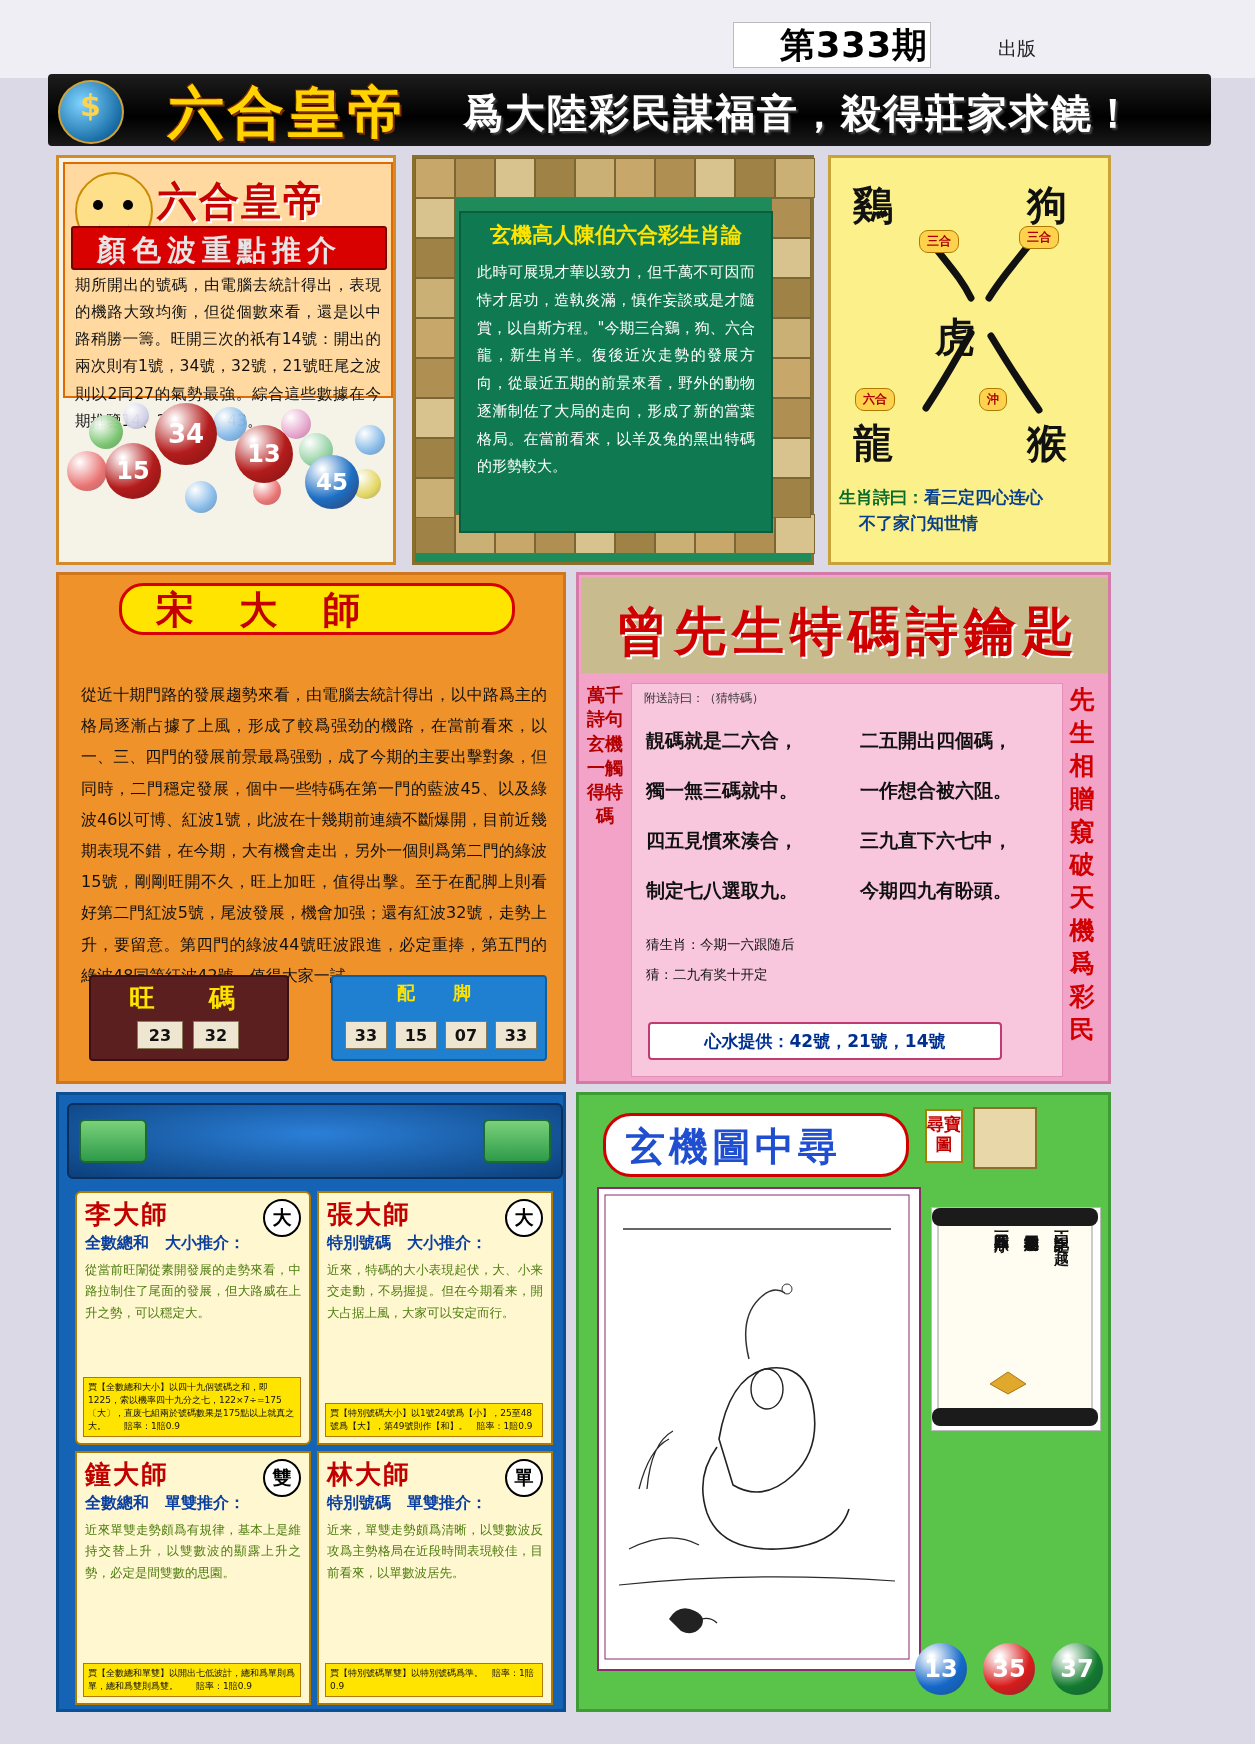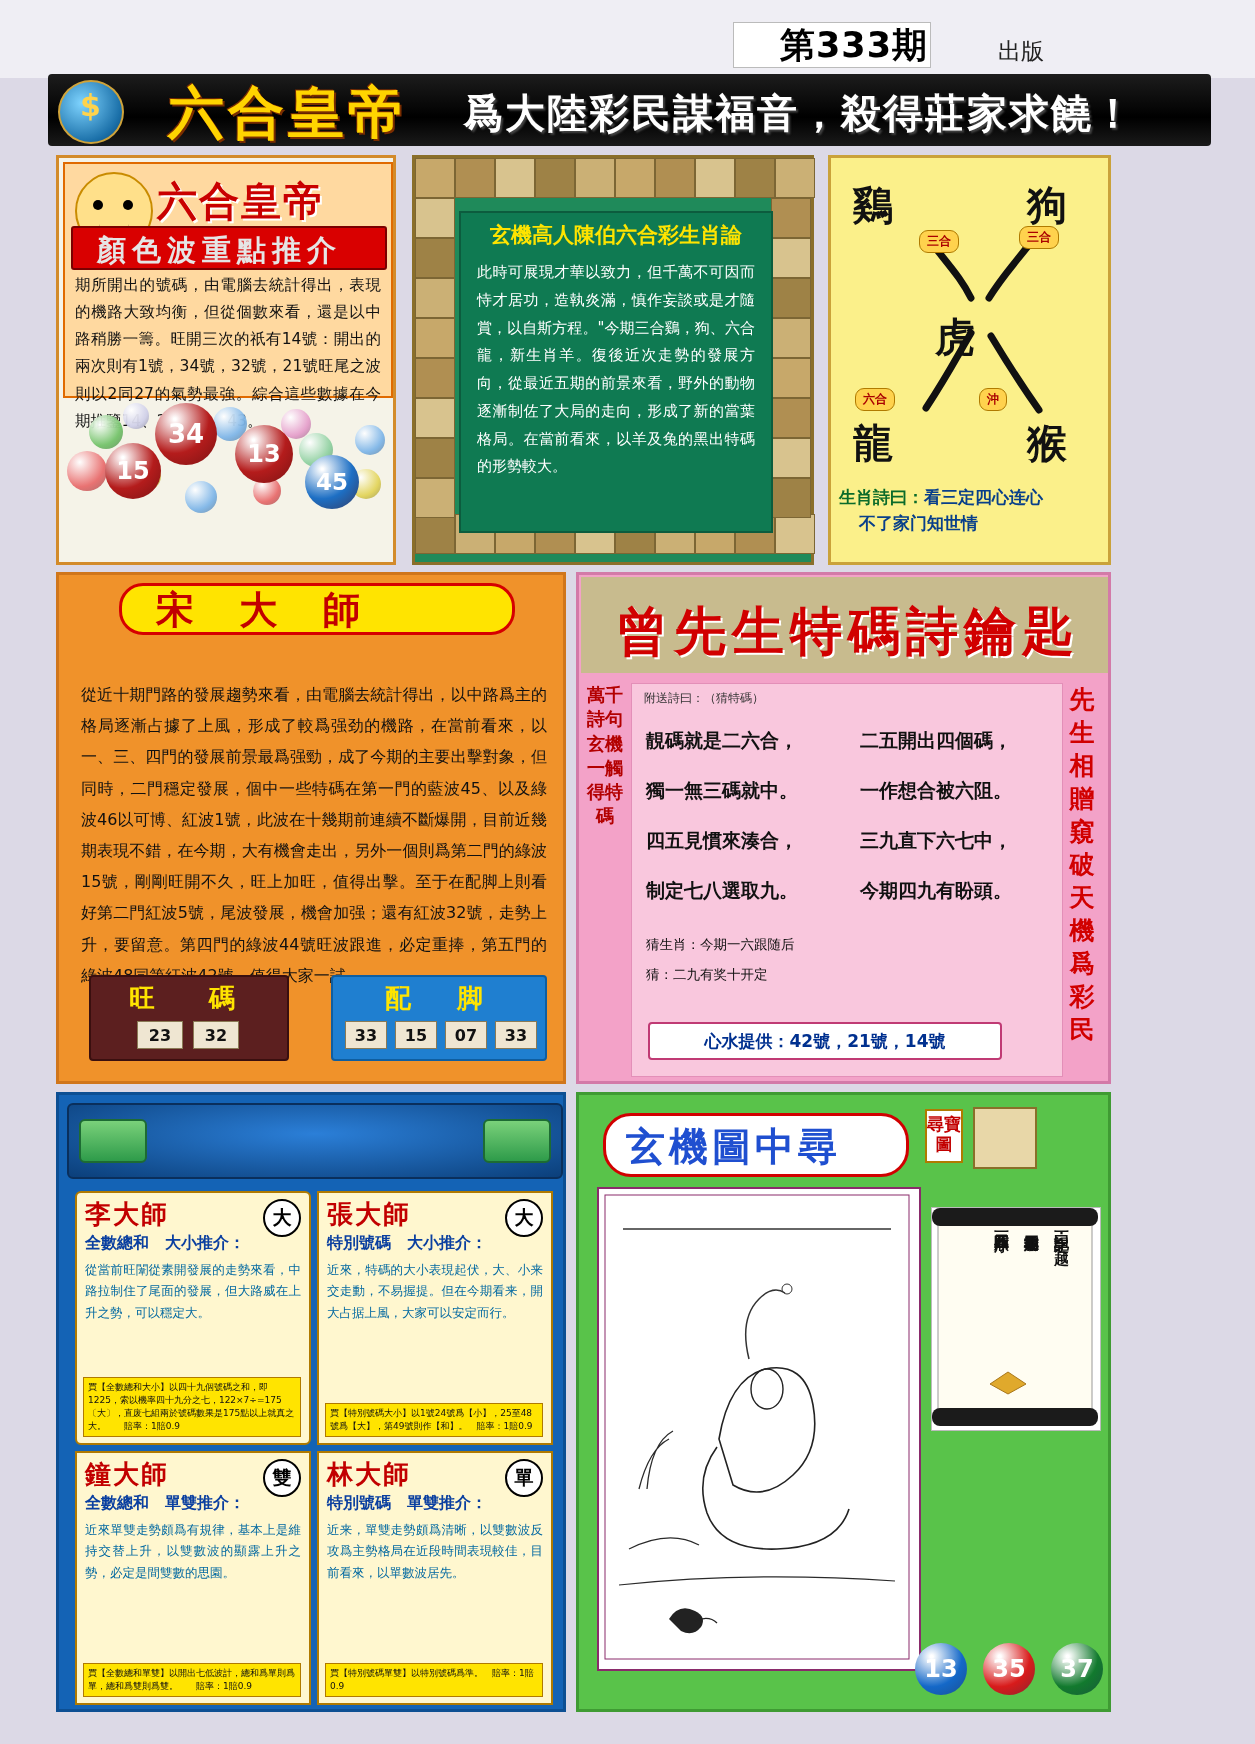--- a/index.html
+++ b/index.html
@@ -8,21 +8,21 @@
     background:#e8e4ef;
     font-family:"DejaVu Sans","Liberation Sans",sans-serif;
     position:relative;
     overflow:hidden;
   }
   .page{position:absolute;inset:0;background:#dcd9e6;}
   
   .topbar{position:absolute;left:0;top:0;width:1255px;height:78px;background:#efeef4;}
   .issue-box{position:absolute;left:733px;top:22px;width:196px;height:44px;background:#fff;border:1px solid #bbb;}
   .issue-text{position:absolute;left:780px;top:22px;font-size:35px;font-weight:bold;color:#000;letter-spacing:1px;}
-  .pub-text{position:absolute;left:998px;top:36px;font-size:23px;color:#222;}
+  .pub-text{position:absolute;left:998px;top:36px;font-size:19px;color:#222;}
   
   .masthead{position:absolute;left:48px;top:74px;width:1163px;height:72px;
     background:linear-gradient(#1d1d1d,#000 60%,#1a1a1a);border-radius:4px;}
   .mh-logo{position:absolute;left:10px;top:6px;width:62px;height:60px;border-radius:50%;
     background:radial-gradient(circle at 35% 35%,#7fd4ff,#1a6fa8 70%,#0b3d63);border:2px solid #cfa33a;}
   .mh-logo:after{content:"$";position:absolute;left:20px;top:6px;font-size:30px;color:#ffd34d;font-weight:bold;}
   .mh-title{position:absolute;left:120px;top:2px;font-size:56px;font-weight:bold;
     color:#ffd400;text-shadow:2px 2px 0 #7a2d00,-1px -1px 0 #7a2d00;letter-spacing:4px;
     font-family:"DejaVu Sans","Liberation Sans",sans-serif;}
   .mh-sub{position:absolute;left:415px;top:12px;font-size:40px;font-weight:bold;color:#fff;letter-spacing:2px;
@@ -63,21 +63,21 @@
   .p-master{left:56px;top:572px;width:510px;height:512px;background:#f0922a;border:3px solid #d0761b;}
   .mt-badge{position:absolute;left:60px;top:8px;width:390px;height:46px;background:#ffe400;
     border:3px solid #d60000;border-radius:24px;}
   .mt-badge span{position:absolute;left:34px;top:-1px;font-size:38px;font-weight:bold;color:#c20000;letter-spacing:16px;}
   .mt-sub{position:absolute;left:60px;top:52px;width:392px;text-align:center;font-size:33px;font-weight:bold;
     color:#fff;text-shadow:2px 2px 0 #b34d00;letter-spacing:3px;}
   .mt-body{position:absolute;left:22px;top:104px;width:466px;font-size:16px;line-height:1.95;color:#111;text-align:justify;}
   .box-wang{position:absolute;left:30px;top:400px;width:196px;height:82px;background:#5c1f1f;border:2px solid #3a0f0f;border-radius:4px;}
   .box-wang .hd{position:absolute;left:0;top:4px;width:196px;text-align:center;font-size:26px;font-weight:bold;color:#ffe400;letter-spacing:14px;}
   .box-pei{position:absolute;left:272px;top:400px;width:212px;height:82px;background:#1f7fd0;border:2px solid #0f5ea0;border-radius:4px;}
-  .box-pei .hd{position:absolute;left:0;top:4px;width:212px;text-align:center;font-size:26px;font-weight:bold;color:#ffe400;letter-spacing:10px;}
+  .box-pei .hd{position:absolute;left:0;top:4px;width:212px;text-align:center;font-size:18px;font-weight:bold;color:#ffe400;letter-spacing:10px;}
   .numcell{position:absolute;top:44px;height:26px;background:#efe6d2;border:1px solid #8a7a55;
     display:flex;align-items:center;justify-content:center;font-size:16px;font-weight:bold;color:#111;}
   
   .p-zeng{left:576px;top:572px;width:535px;height:512px;background:#f3a2c8;border:3px solid #d37aa8;}
   .zeng-top{position:absolute;left:2px;top:2px;width:527px;height:96px;background:#c8bb8e;overflow:hidden;}
   .zeng-title{position:absolute;left:14px;top:22px;width:510px;text-align:center;font-size:52px;font-weight:bold;
     color:#d10000;letter-spacing:6px;text-shadow:2px 2px 0 #fff;}
   .zeng-left{position:absolute;left:8px;top:108px;width:36px;font-size:18px;font-weight:bold;color:#b30000;
     line-height:1.35;text-align:center;}
   .zeng-right{position:absolute;right:8px;top:108px;width:36px;font-size:25px;font-weight:bold;color:#d10000;
@@ -93,21 +93,21 @@
   .four-banner{position:absolute;left:8px;top:8px;width:492px;height:72px;
     background:radial-gradient(ellipse at 50% 40%,#2b7fd8,#0b3f7a);border:2px solid #0a2f5c;border-radius:6px;}
   .four-banner .bt{position:absolute;left:78px;top:16px;width:340px;text-align:center;font-size:24px;font-weight:bold;
     color:#ffe400;text-shadow:1px 1px 0 #8a2b00;letter-spacing:1px;}
   .money{position:absolute;width:64px;height:40px;border-radius:6px;background:linear-gradient(#7ad17a,#2e9b4a);border:2px solid #1d6b33;}
   .mcard{position:absolute;width:232px;height:250px;background:#fff7cf;border:2px solid #b07a00;}
   .mc-name{position:absolute;left:8px;top:4px;font-size:26px;font-weight:bold;color:#c20000;letter-spacing:2px;}
   .mc-circ{position:absolute;right:8px;top:6px;width:34px;height:34px;border-radius:50%;border:2px solid #000;
     display:flex;align-items:center;justify-content:center;font-size:19px;font-weight:bold;color:#000;background:#fff;}
   .mc-sub{position:absolute;left:8px;top:40px;font-size:16px;font-weight:bold;color:#0a3fa0;}
-  .mc-body{position:absolute;left:8px;top:66px;width:216px;font-size:12.5px;line-height:1.7;color:#0369a1;text-align:justify;}
+  .mc-body{position:absolute;left:8px;top:66px;width:216px;font-size:12.5px;line-height:1.7;color:#4d7c0f;text-align:justify;}
   .mc-foot{position:absolute;left:6px;bottom:6px;width:218px;background:#ffe400;border:1px solid #b07a00;
     font-size:9px;line-height:1.45;color:#111;padding:3px 4px;box-sizing:border-box;}
   
   .p-green{left:576px;top:1092px;width:535px;height:620px;background:#59c34a;border:3px solid #3f9b33;}
   .g-title{position:absolute;left:24px;top:18px;width:300px;height:58px;background:#fff;border:3px solid #d10000;border-radius:28px;}
   .g-title span{position:absolute;left:20px;top:4px;font-size:39px;font-weight:bold;color:#1f4fd0;letter-spacing:4px;}
   .g-tag{position:absolute;left:346px;top:14px;width:38px;height:54px;background:#fff;border:2px solid #b07a00;
     font-size:17px;font-weight:bold;color:#c20000;text-align:center;line-height:1.15;padding-top:4px;box-sizing:border-box;}
   .g-ico{position:absolute;left:394px;top:12px;width:60px;height:58px;background:#e8d7a8;border:2px solid #8a6f2a;}
   .g-pic{position:absolute;left:18px;top:92px;width:320px;height:480px;background:#fff;border:2px solid #8a2b6b;}

